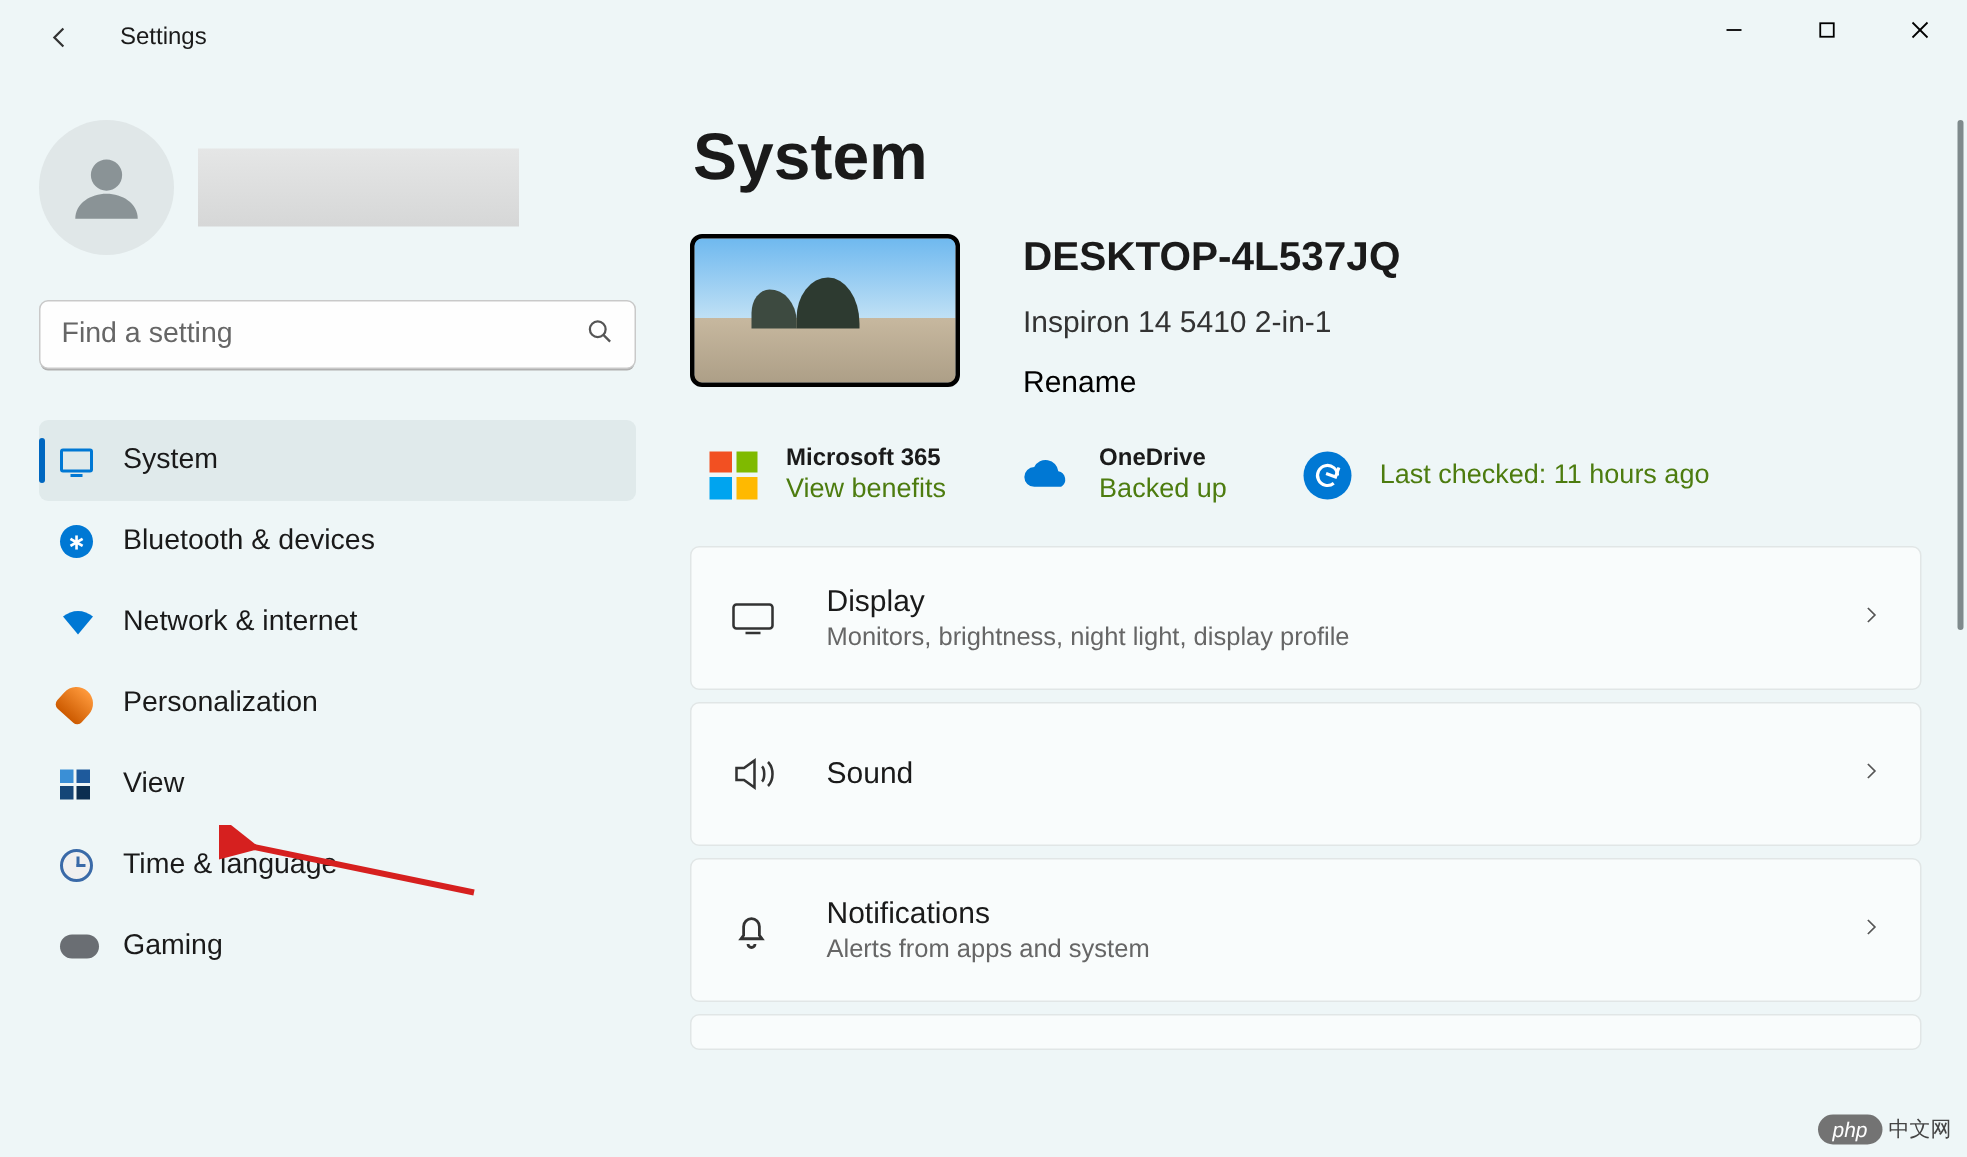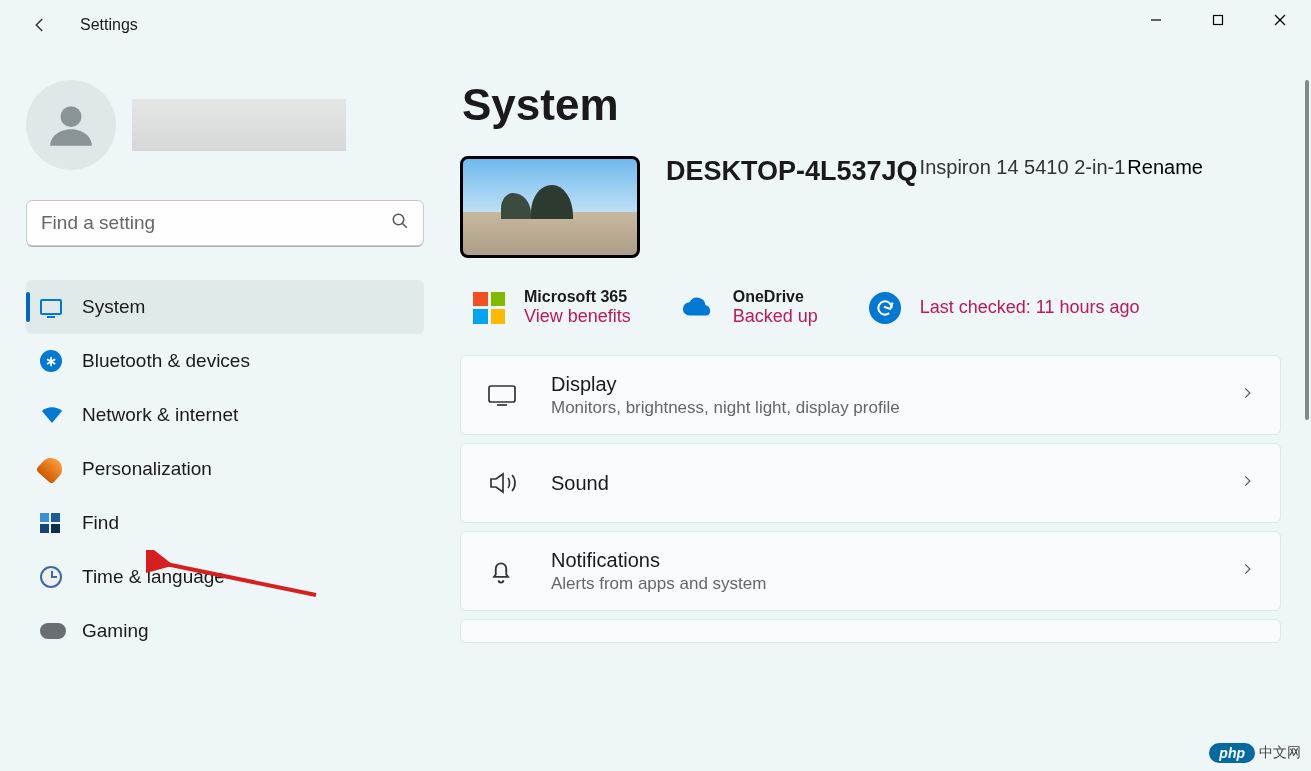--- a/index.html
+++ b/index.html
@@ -38,51 +38,51 @@
   .nav-item.selected::before { content:""; position:absolute; left:0; top:12px; bottom:12px; width:4px; background:#0067c0; border-radius:3px; }
 
   
   h1.page-title { font-size:44px; font-weight:600; margin: 10px 0 26px 2px; }
 
   
   .device-row { display:flex; align-items:flex-start; gap:26px; margin-bottom:30px; }
   .device-thumb { width:180px; height:102px; border-radius:8px; border:3px solid #000; overflow:hidden; background:linear-gradient(180deg,#6fb9ef 0%, #bfe0f5 55%, #c7b89f 55%, #ad9f87 100%); position:relative; }
   .device-thumb .rock1 { position:absolute; bottom:38%; left:22%; width:30px; height:26px; background:#3d4a40; border-radius:40% 60% 0 0 / 60% 80% 0 0; }
   .device-thumb .rock2 { position:absolute; bottom:38%; left:39%; width:42px; height:34px; background:#2d3a30; border-radius:50% 50% 0 0 / 80% 90% 0 0; }
-  .device-info { display:flex; flex-direction:row; gap:2px; }
+  .device-info { display:flex; flex-direction:column; gap:17px;margin-left:16px; }
   .device-name { font-size:27px; font-weight:600; }
   .device-model { font-size:20px; color:#333; }
   .device-rename { font-size:20px; color:#000000; cursor:pointer; }
 
   
   .status-row { display:flex; gap:50px; margin-bottom:28px; flex-wrap:wrap; padding-left:12px;}
   .status-item { display:flex; align-items:center; gap:18px; cursor:pointer; }
   .status-item .sicon-box { width:34px; height:34px; display:flex; align-items:center; justify-content:center; }
   .status-item .sttitle { font-size:16px; font-weight:600; }
-  .status-item .stsub { font-size:18px; color:#be185d; }
+  .status-item .stsub { font-size:18px; color:#4d7c0f; }
 
   
   .cards { display:flex; flex-direction:column; gap:8px; }
-  .card { background:#f9fcfc; border:1px solid #e1e6e6; border-radius:6px; height:80px; display:flex; align-items:center; padding:0 26px; cursor:pointer; }
+  .card { background:#f9fcfc; border:1px solid #e1e6e6; border-radius:6px; height:96px; display:flex; align-items:center; padding:0 26px; cursor:pointer; }
   .card .cicon { width:64px; display:flex; align-items:center; justify-content:flex-start; color:#333; }
   .card .ctext { flex:1; }
   .card .ctitle { font-size:20px; font-weight:500; }
   .card .csub  { font-size:17px; color:#666; margin-top:2px; }
   .card .chev   { color:#555; }
   .card.stub { height:24px; }
 
   
   .arrow-annot { position:absolute; pointer-events:none; }
 
   
   .vscroll { position:absolute; right:2px; top:80px; width:4px; height:340px; background:#7f8a8c; border-radius:2px; }
 
   
   .watermark { position:absolute; right:10px; bottom:8px; display:flex; align-items:center; gap:4px; font-size:14px; color:#444; }
-  .watermark .badge { background:#0369a1; color:#fff; padding:2px 10px; border-radius:12px; font-weight:700; font-style:italic; }
+  .watermark .badge { background:#737373; color:#fff; padding:2px 10px; border-radius:12px; font-weight:400; font-style:italic; }
 
   
   .monitor-icon { width:22px; height:16px; border:2px solid #0078d4; border-radius:2px; position:relative; }
   .monitor-icon::after { content:""; position:absolute; bottom:-5px; left:5px; width:8px; height:2px; background:#0078d4; }
   .bt-icon { width:22px; height:22px; border-radius:50%; background:#0078d4; display:flex; align-items:center; justify-content:center; color:#fff; font-size:14px; font-weight:bold;}
   .wifi-icon svg { width:24px; height:24px; }
   .brush-icon { width:22px; height:22px; transform:rotate(42deg); background:linear-gradient(#ff9a3c,#cc5a00); border-radius:50% 50% 4px 4px; }
   .apps-icon { width:20px; height:20px; display:grid; grid-template-columns:1fr 1fr; grid-template-rows:1fr 1fr; gap:2px; }
   .apps-icon span:nth-child(1){background:#3a8fd6;} .apps-icon span:nth-child(2){background:#1e5a9c;}
   .apps-icon span:nth-child(3){background:#154677;} .apps-icon span:nth-child(4){background:#0b2e50;}
@@ -182,21 +182,21 @@
       </div>
       <div class="nav-item">
         <span class="navicon">
             <span class="apps-icon">
               <span></span>
               <span></span>
               <span></span>
               <span></span>
             </span>
           </span>
-        <span>Find</span>
+        <span>View</span>
       </div>
       <div class="nav-item">
         <span class="navicon">
             <span class="clock-icon"></span>
           </span>
         <span>Time &amp; language</span>
       </div>
       <div class="nav-item">
         <span class="navicon">
             <span class="game-icon"></span>

